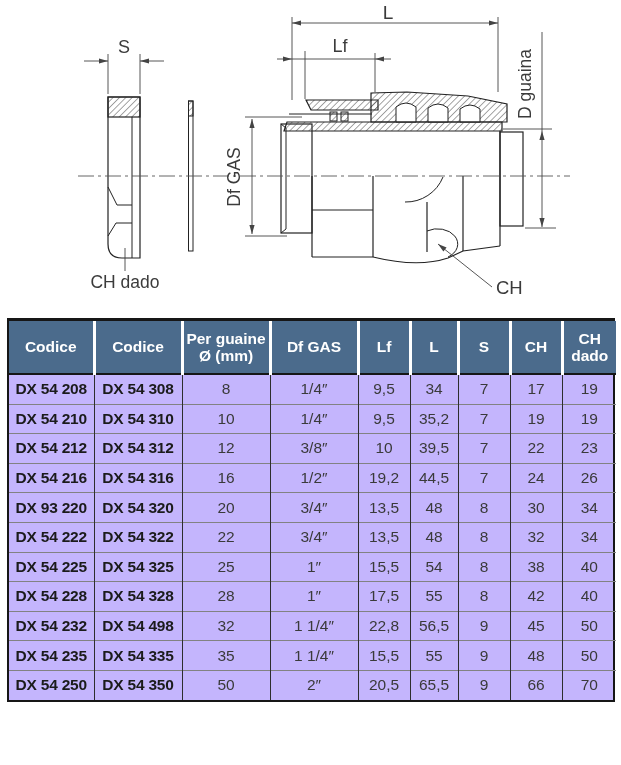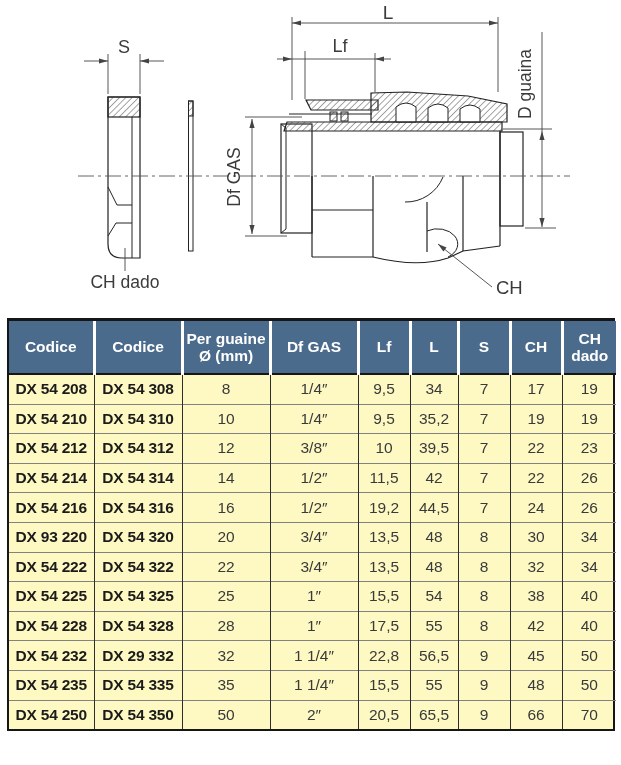--- a/index.html
+++ b/index.html
@@ -8,21 +8,21 @@
     font-family:"Liberation Sans",sans-serif;
   }
   .page{width:621px;height:765px;position:relative;background:#fff;}
   .drawing{height:316px;width:621px;}
   .drawing svg{display:block;}
 
   .table-wrap{
     margin:2px 6px 0 7px;
     border:2px solid #161616;
     border-top-width:3px;
-    background:#fef9c3;
+    background:#c4b5fd;
   }
   table{border-collapse:collapse;width:100%;table-layout:fixed;}
   th{
     background:#4b6b8c;color:#ffffff;
     font:700 15.5px/1.12 "Liberation Sans",sans-serif;
     height:52px;white-space:pre-line;vertical-align:middle;
     border-left:3px solid #ffffff;
     border-bottom:2.5px solid #161616;
     padding:0 1px;
   }
@@ -215,31 +215,20 @@
             <td class="code">DX 54 312</td>
             <td>12</td>
             <td>3/8″</td>
             <td>10</td>
             <td>39,5</td>
             <td>7</td>
             <td>22</td>
             <td>23</td>
           </tr>
           <tr>
-            <td class="code">DX 54 214</td>
-            <td class="code">DX 54 314</td>
-            <td>14</td>
-            <td>1/2″</td>
-            <td>11,5</td>
-            <td>42</td>
-            <td>7</td>
-            <td>22</td>
-            <td>26</td>
-          </tr>
-          <tr>
             <td class="code">DX 54 216</td>
             <td class="code">DX 54 316</td>
             <td>16</td>
             <td>1/2″</td>
             <td>19,2</td>
             <td>44,5</td>
             <td>7</td>
             <td>24</td>
             <td>26</td>
           </tr>
@@ -282,21 +271,21 @@
             <td>28</td>
             <td>1″</td>
             <td>17,5</td>
             <td>55</td>
             <td>8</td>
             <td>42</td>
             <td>40</td>
           </tr>
           <tr>
             <td class="code">DX 54 232</td>
-            <td class="code">DX 29 332</td>
+            <td class="code">DX 54 498</td>
             <td>32</td>
             <td>1 1/4″</td>
             <td>22,8</td>
             <td>56,5</td>
             <td>9</td>
             <td>45</td>
             <td>50</td>
           </tr>
           <tr>
             <td class="code">DX 54 235</td>

